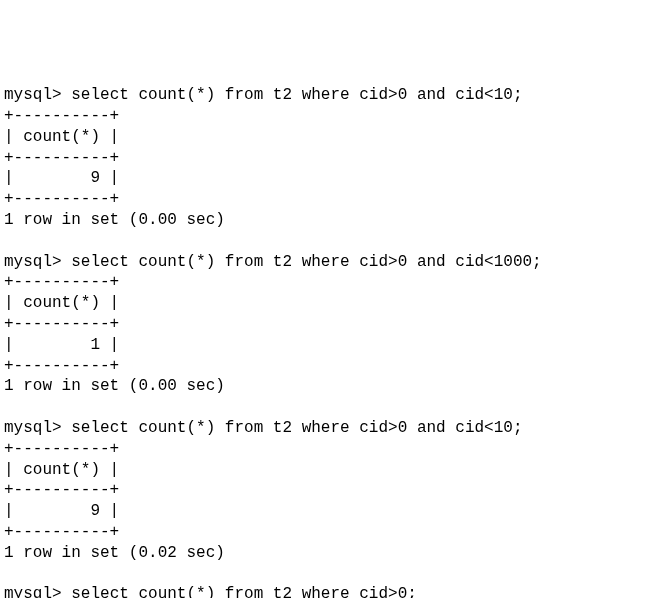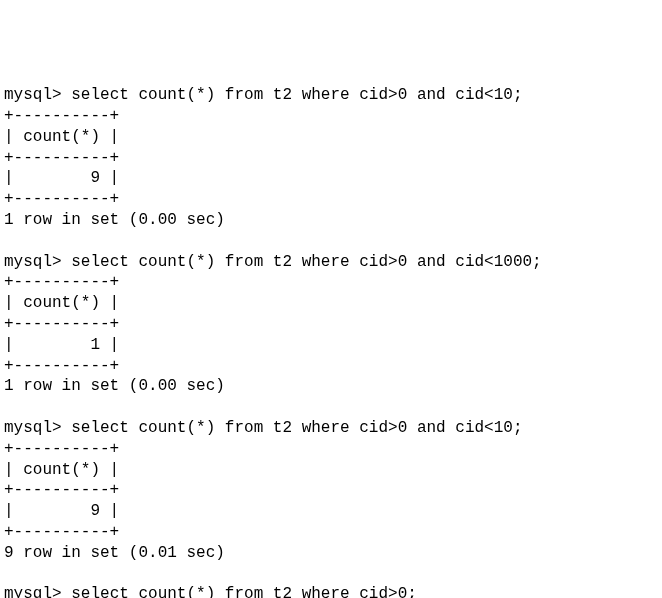--- a/index.html
+++ b/index.html
@@ -36,21 +36,21 @@
 <span>|        1 |</span>
 <span>+----------+</span>
 <span>1 row in set (0.00 sec)</span></span>
 
 <span><span>mysql&gt;</span> <span>select count(*) from t2 where cid&gt;0 and cid&lt;10;</span>
 <span>+----------+</span>
 <span>| count(*) |</span>
 <span>+----------+</span>
 <span>|        9 |</span>
 <span>+----------+</span>
-<span>9 row in set (0.01 sec)</span></span>
+<span>1 row in set (0.02 sec)</span></span>
 
 <span><span>mysql&gt;</span> <span>select count(*) from t2 where cid&gt;0;</span>
 
 
 
 
 
 </span></div>
 
 

